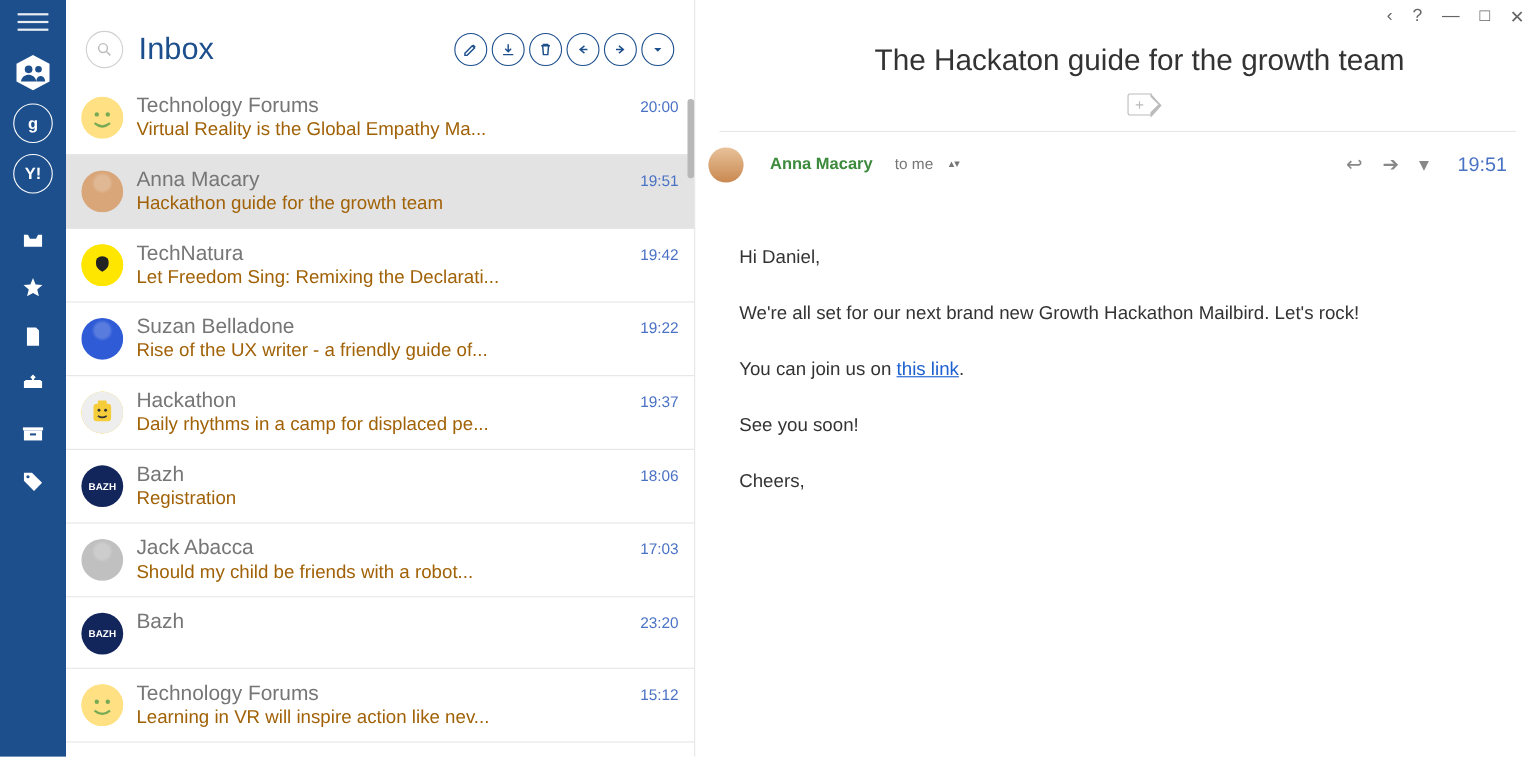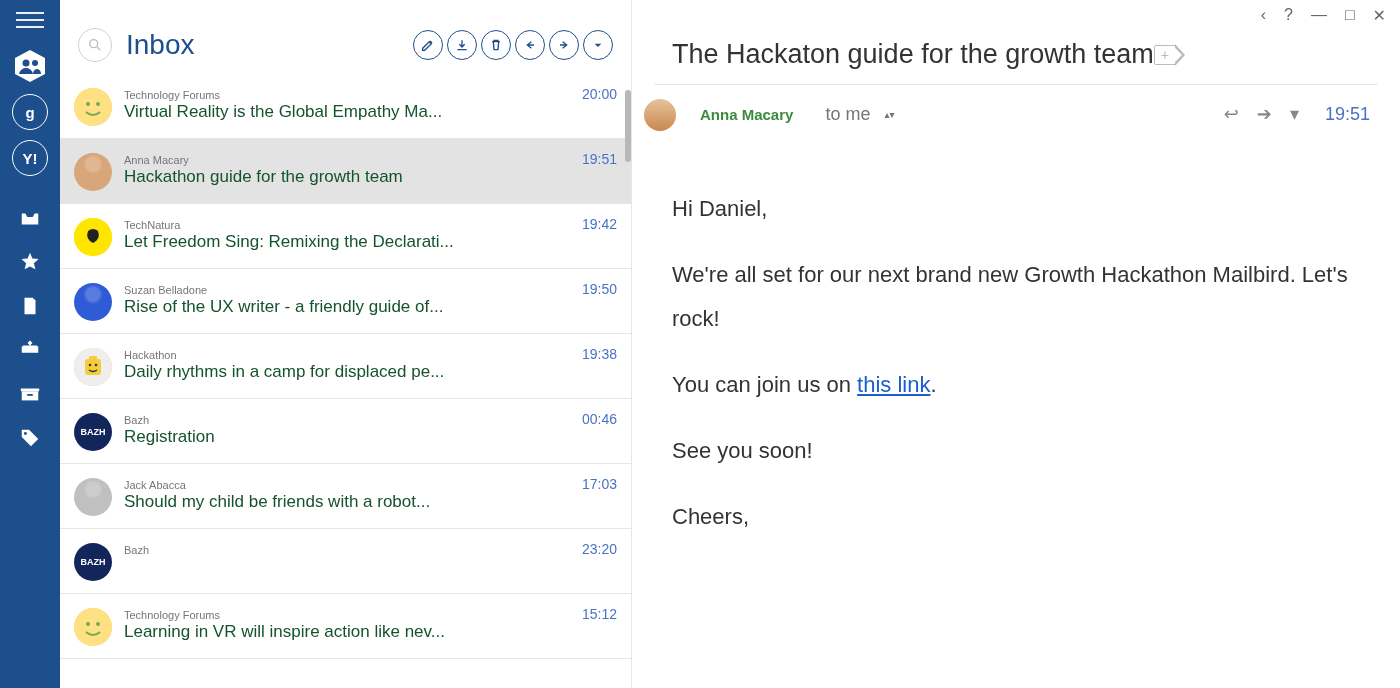--- a/index.html
+++ b/index.html
@@ -99,45 +99,45 @@
   .avatar {
     width:38px;height:38px;border-radius:50%;
     flex-shrink:0;
     margin-right:12px; margin-top:2px;
     display:flex;align-items:center;justify-content:center;
     color:#fff;font-size:11px;font-weight:bold;
     background-size:cover;background-position:center;
   }
   .msg-body{flex:1;min-width:0;}
   .msg-row1{display:flex;align-items:baseline;}
-  .sender{color:var(--text-soft);font-size:11px;}
+  .sender{color:var(--text-soft);font-size:19px;}
   .time{margin-left:auto;color:var(--time);font-size:14px;text-align:center;}
   .subject{
-    color:#14532d;font-size:17px;
+    color:#a16207;font-size:17px;
     white-space:nowrap;overflow:hidden;text-overflow:ellipsis;
     max-width:360px;
   }
 
   .scroll-thumb{
     position:absolute; right:0; top:90px; width:6px; height:72px;
     background:#b8b8b8; border-radius:3px;
   }
 
   
   .reader { flex:1; display:flex; flex-direction:column; }
   .winbtns {
     display:flex; justify-content:flex-end; gap:18px;
     padding:6px 14px 0 0; color:#666;
   }
   .winbtns span{cursor:pointer;font-size:16px;}
 
   .mail-title{
     font-size:27px; color:#333;
     padding:14px 0 14px 40px;
-    display:flex; align-items:center; 
+    display:flex; align-items:center; gap:14px;flex-direction:column;
   }
   .tagbtn{
     width:22px;height:20px;border:1.4px solid #bbb;
     position:relative;border-radius:2px 0 0 2px;
     display:flex;align-items:center;justify-content:center;
     color:#bbb;font-size:14px;line-height:1;
     cursor:pointer;
   }
   .tagbtn::after{
     content:"";position:absolute;right:-10px;top:-1.4px;
@@ -151,29 +151,29 @@
 
   .hdrline{border-bottom:1px solid var(--divider);margin:0 22px 0 22px;}
 
   .from-row{
     display:flex;align-items:center;
     padding:12px 30px 12px 12px;
     gap:12px;
   }
   .from-row .avatar{width:32px;height:32px;}
   .from-name{color:var(--green);font-weight:600;font-size:15px;}
-  .to-me{color:var(--text-soft);font-size:18px;margin-left:20px;}
+  .to-me{color:var(--text-soft);font-size:14px;margin-left:8px;}
   .chev{font-size:10px;color:var(--text-soft);margin-left:2px;}
   .from-actions{margin-left:auto;display:flex;align-items:center;gap:18px;color:#888;}
   .from-actions span{cursor:pointer;font-size:18px;}
   .from-time{color:var(--time);font-size:14px;margin-left:8px;}
 
   .body{
     padding:22px 40px;
-    font-size:22px; line-height:2;
+    font-size:17px; line-height:2;
     color:#333;
   }
   .body a{color:var(--link);text-decoration:underline;}
 </style>
 </head>
 <body>
 
 <div class="rail">
   <div class="burger">
     <span></span>
@@ -316,50 +316,50 @@
             <span class="time">19:42</span>
           </div>
           <div class="subject">Let Freedom Sing: Remixing the Declarati...</div>
         </div>
       </div>
       <div class="msg">
         <div class="avatar" style="background: radial-gradient(circle at 50% 30%, rgba(255, 255, 255, 0.2) 0px, rgba(255, 255, 255, 0.2) 20%, transparent 30%), linear-gradient(rgb(47, 91, 214), rgb(47, 91, 214)) rgb(47, 91, 214);"></div>
         <div class="msg-body">
           <div class="msg-row1">
             <span class="sender">Suzan Belladone</span>
-            <span class="time">19:50</span>
+            <span class="time">19:22</span>
           </div>
           <div class="subject">Rise of the UX writer - a friendly guide of...</div>
         </div>
       </div>
       <div class="msg">
         <div class="avatar" style="background: rgb(245, 204, 58);">
           <svg viewBox="0 0 38 38">
             <circle cx="19" cy="19" r="19" fill="#eee"></circle>
             <rect x="11" y="11" width="16" height="16" rx="3" fill="#f5cc3a"></rect>
             <rect x="15" y="8" width="8" height="4" rx="1" fill="#f5cc3a"></rect>
             <circle cx="16" cy="17" r="1.3" fill="#333"></circle>
             <circle cx="22" cy="17" r="1.3" fill="#333"></circle>
             <path d="M15 22q4 3 8 0" stroke="#333" stroke-width="1.5" fill="none"></path>
           </svg>
         </div>
         <div class="msg-body">
           <div class="msg-row1">
             <span class="sender">Hackathon</span>
-            <span class="time">19:38</span>
+            <span class="time">19:37</span>
           </div>
           <div class="subject">Daily rhythms in a camp for displaced pe...</div>
         </div>
       </div>
       <div class="msg">
         <div class="avatar" style="background: rgb(19, 38, 92); font-size: 9px;">BAZH</div>
         <div class="msg-body">
           <div class="msg-row1">
             <span class="sender">Bazh</span>
-            <span class="time">00:46</span>
+            <span class="time">18:06</span>
           </div>
           <div class="subject">Registration</div>
         </div>
       </div>
       <div class="msg">
         <div class="avatar" style="background: radial-gradient(circle at 50% 30%, rgba(255, 255, 255, 0.2) 0px, rgba(255, 255, 255, 0.2) 20%, transparent 30%), linear-gradient(rgb(192, 192, 192), rgb(192, 192, 192)) rgb(192, 192, 192);"></div>
         <div class="msg-body">
           <div class="msg-row1">
             <span class="sender">Jack Abacca</span>
             <span class="time">17:03</span>

